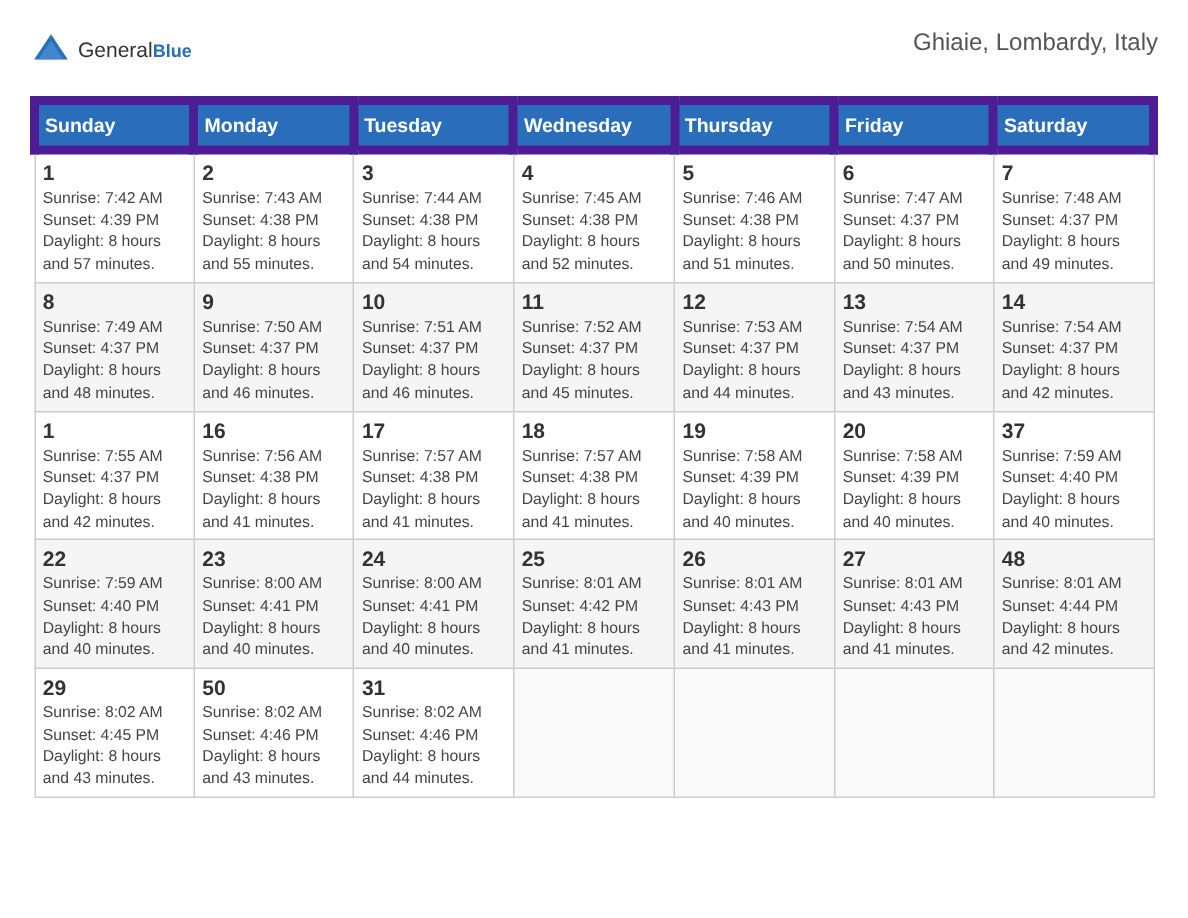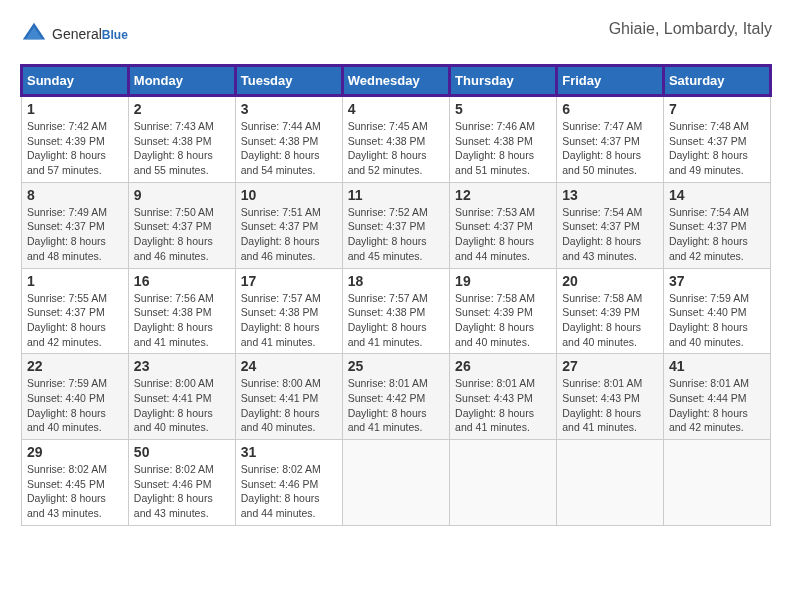--- a/index.html
+++ b/index.html
@@ -52,21 +52,21 @@
       border-collapse: collapse;
       font-size: 11px;
     }
     .calendar-table th {
       background-color: #2a6ebb;
       color: #fff;
       padding: 6px 4px;
       text-align: left;
       font-size: 13px;
       font-weight: bold;
-      border: 3px solid #4c1d95;
+      border: 6px solid #4c1d95;
     }
     .calendar-table td {
       vertical-align: top;
       border: 1px solid #ccc;
       padding: 4px 5px;
       width: 108px;
       min-height: 70px;
       background: #fff;
     }
     .calendar-table tr:nth-child(even) td {
@@ -228,21 +228,21 @@
         </td>
         <td>
           <span class="day-number">26</span>
           <div class="cell-text">Sunrise: 8:01 AM<br>Sunset: 4:43 PM<br>Daylight: 8 hours and 41 minutes.</div>
         </td>
         <td>
           <span class="day-number">27</span>
           <div class="cell-text">Sunrise: 8:01 AM<br>Sunset: 4:43 PM<br>Daylight: 8 hours and 41 minutes.</div>
         </td>
         <td>
-          <span class="day-number">41</span>
+          <span class="day-number">48</span>
           <div class="cell-text">Sunrise: 8:01 AM<br>Sunset: 4:44 PM<br>Daylight: 8 hours and 42 minutes.</div>
         </td>
       </tr>
       <tr>
         <td>
           <span class="day-number">29</span>
           <div class="cell-text">Sunrise: 8:02 AM<br>Sunset: 4:45 PM<br>Daylight: 8 hours and 43 minutes.</div>
         </td>
         <td>
           <span class="day-number">50</span>

